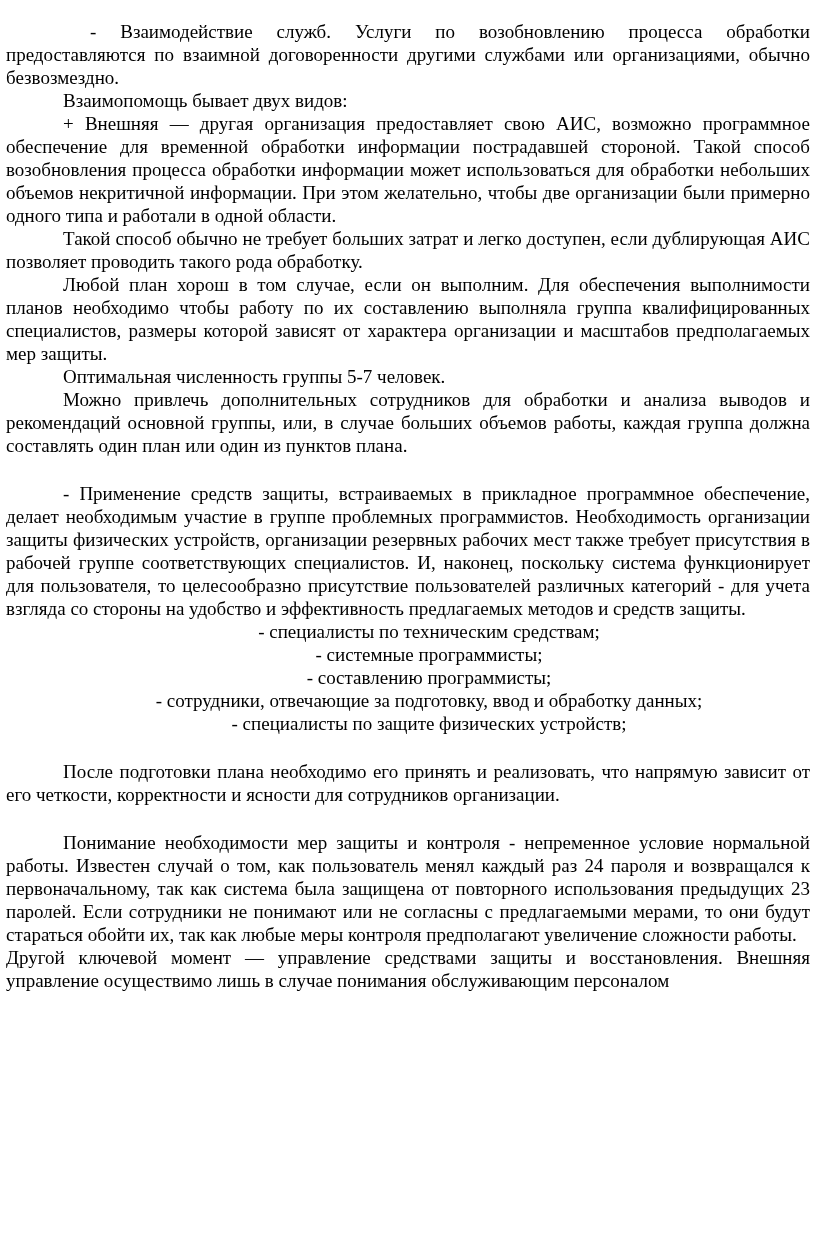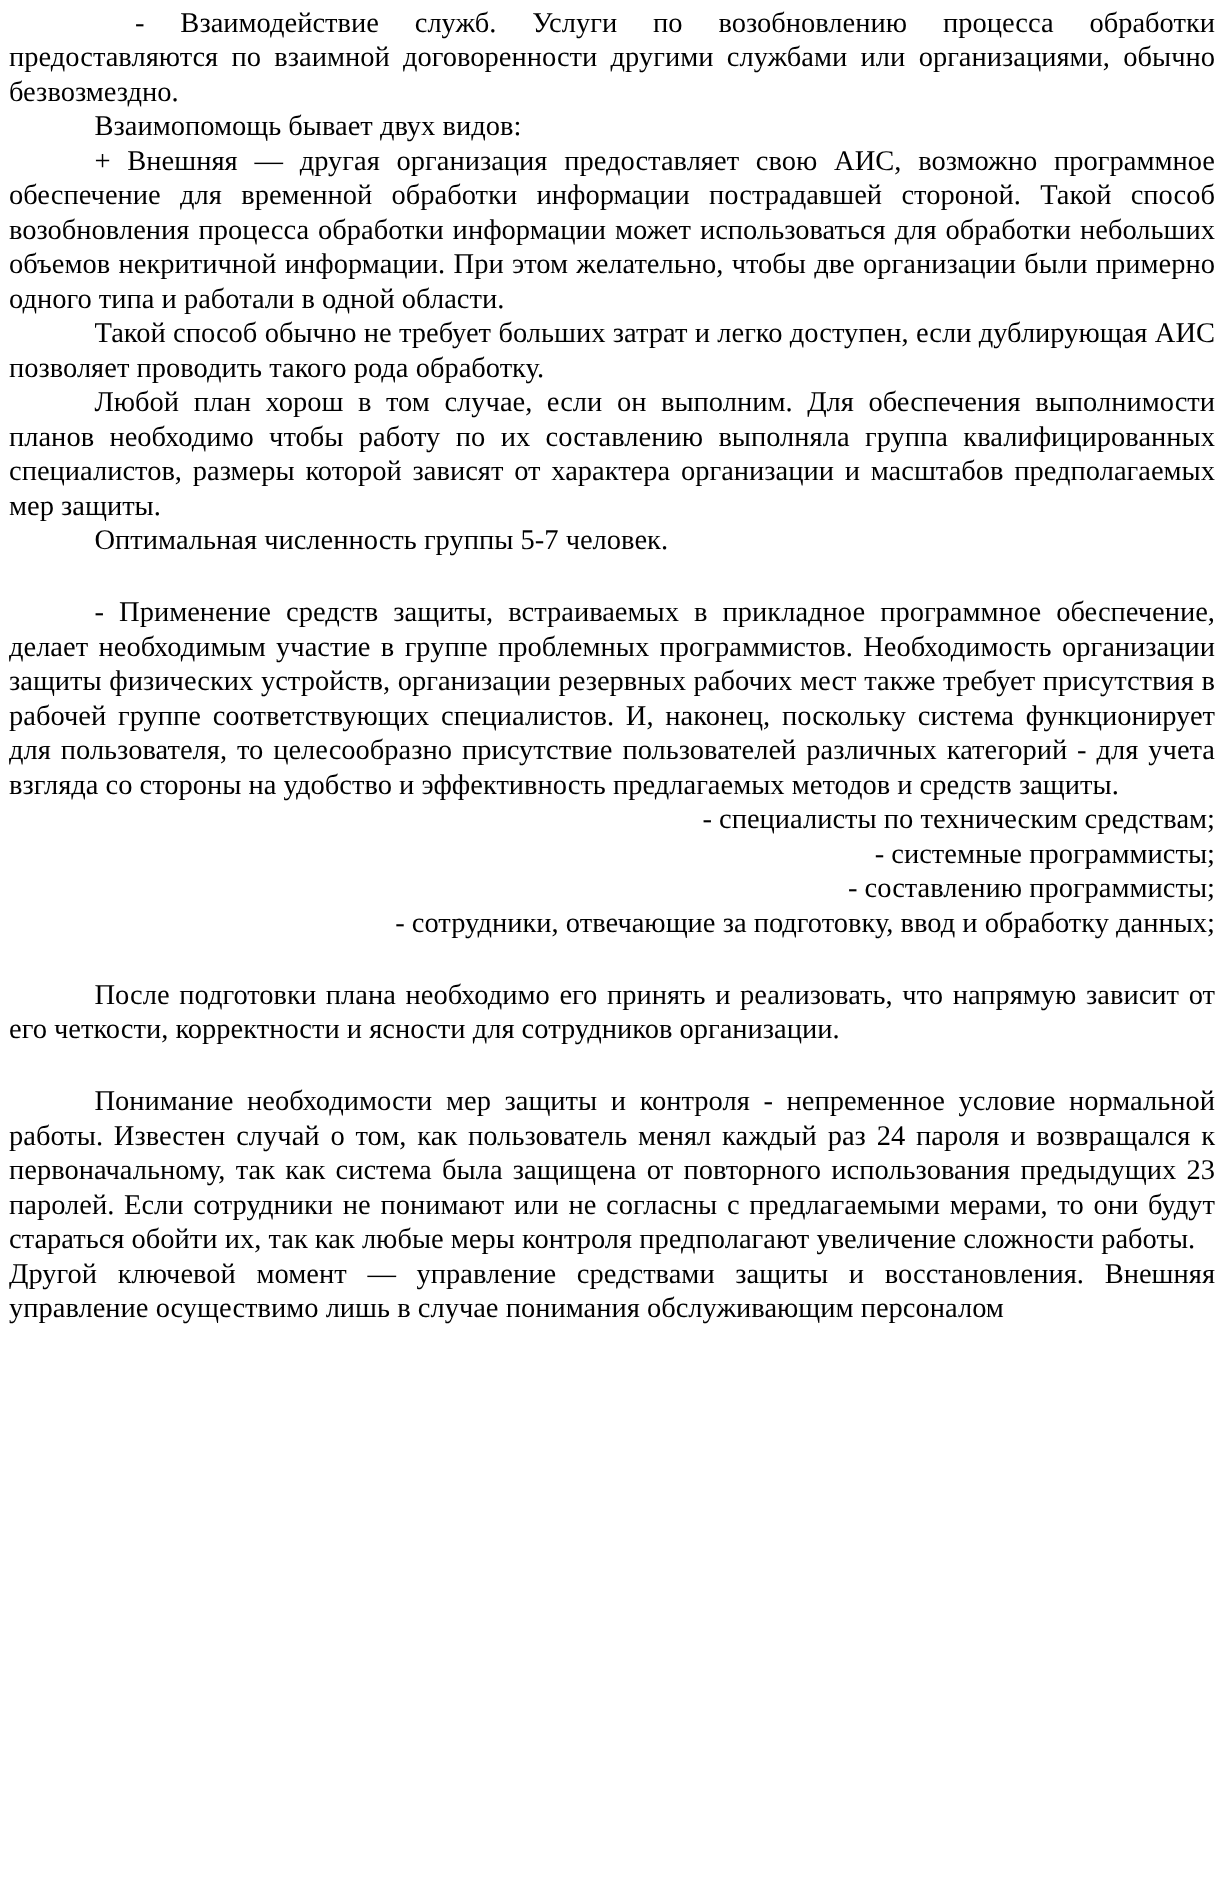--- a/index.html
+++ b/index.html
@@ -5,50 +5,52 @@
   * { margin: 0; padding: 0; box-sizing: border-box; }
   html, body {
     width: 816px;
     height: 1252px;
     background: #ffffff;
     overflow: hidden;
   }
   .page {
     width: 816px;
     height: 1060px;
-    padding: 4px 6px 0 6px;
+    padding: 20px 6px 0 6px;
     font-family: "Liberation Serif", "DejaVu Serif", serif;
     font-size: 19px;
     line-height: 23px;
     color: #000000;
     text-align: justify;
     overflow: hidden;
   }
   .para { text-indent: 57px; }
   .indent-xl { text-indent: 84px; }
   .indent-sm { text-indent: 36px; }
   .no-indent { text-indent: 0; }
   .list-item {
     text-indent: 0;
     padding-left: 42px;
-    text-align: right;
+    text-align: center;
   }
   .gap { margin-top: 25px; }
 </style>
 </head>
 <body>
 
 <div class="page">
   <p class="para indent-xl">- Взаимодействие служб. Услуги по возобновлению процесса обработки предоставляются по взаимной договоренности другими службами или организациями, обычно безвозмездно.</p>
   <p class="para">Взаимопомощь бывает двух видов:</p>
   <p class="para">+ Внешняя — другая организация предоставляет свою АИС, возможно программное обеспечение для временной обработки информации пострадавшей стороной. Такой способ возобновления процесса обработки информации может использоваться для обработки небольших объемов некритичной информации. При этом желательно, чтобы две организации были примерно одного типа и работали в одной области.</p>
   <p class="para">Такой способ обычно не требует больших затрат и легко доступен, если дублирующая АИС позволяет проводить такого рода обработку.</p>
   <p class="para">Любой план хорош в том случае, если он выполним. Для обеспечения выполнимости планов необходимо чтобы работу по их составлению выполняла группа квалифицированных специалистов, размеры которой зависят от характера организации и масштабов предполагаемых мер защиты.</p>
   <p class="para">Оптимальная численность группы 5-7 человек.</p>
+  <p class="para">Можно привлечь дополнительных сотрудников для обработки и анализа выводов и рекомендаций основной группы, или, в случае больших объемов работы, каждая группа должна составлять один план или один из пунктов плана.</p>
   <p class="para gap">- Применение средств защиты, встраиваемых в прикладное программное обеспечение, делает необходимым участие в группе проблемных программистов. Необходимость организации защиты физических устройств, организации резервных рабочих мест также требует присутствия в рабочей группе соответствующих специалистов. И, наконец, поскольку система функционирует для пользователя, то целесообразно присутствие пользователей различных категорий - для учета взгляда со стороны на удобство и эффективность предлагаемых методов и средств защиты.</p>
   <p class="para list-item">- специалисты по техническим средствам;</p>
   <p class="para list-item">- системные программисты;</p>
   <p class="para list-item">- составлению программисты;</p>
   <p class="para list-item">- сотрудники, отвечающие за подготовку, ввод и обработку данных;</p>
+  <p class="para list-item">- специалисты по защите физических устройств;</p>
   <p class="para gap">После подготовки плана необходимо его принять и реализовать, что напрямую зависит от его четкости, корректности и ясности для сотрудников организации.</p>
   <p class="para gap">Понимание необходимости мер защиты и контроля - непременное условие нормальной работы. Известен случай о том, как пользователь менял каждый раз 24 пароля и возвращался к первоначальному, так как система была защищена от повторного использования предыдущих 23 паролей. Если сотрудники не понимают или не согласны с предлагаемыми мерами, то они будут стараться обойти их, так как любые меры контроля предполагают увеличение сложности работы.</p>
   <p class="para no-indent">Другой ключевой момент — управление средствами защиты и восстановления. Внешняя управление осуществимо лишь в случае понимания обслуживающим персоналом</p>
 </div>
 
 </body></html>

